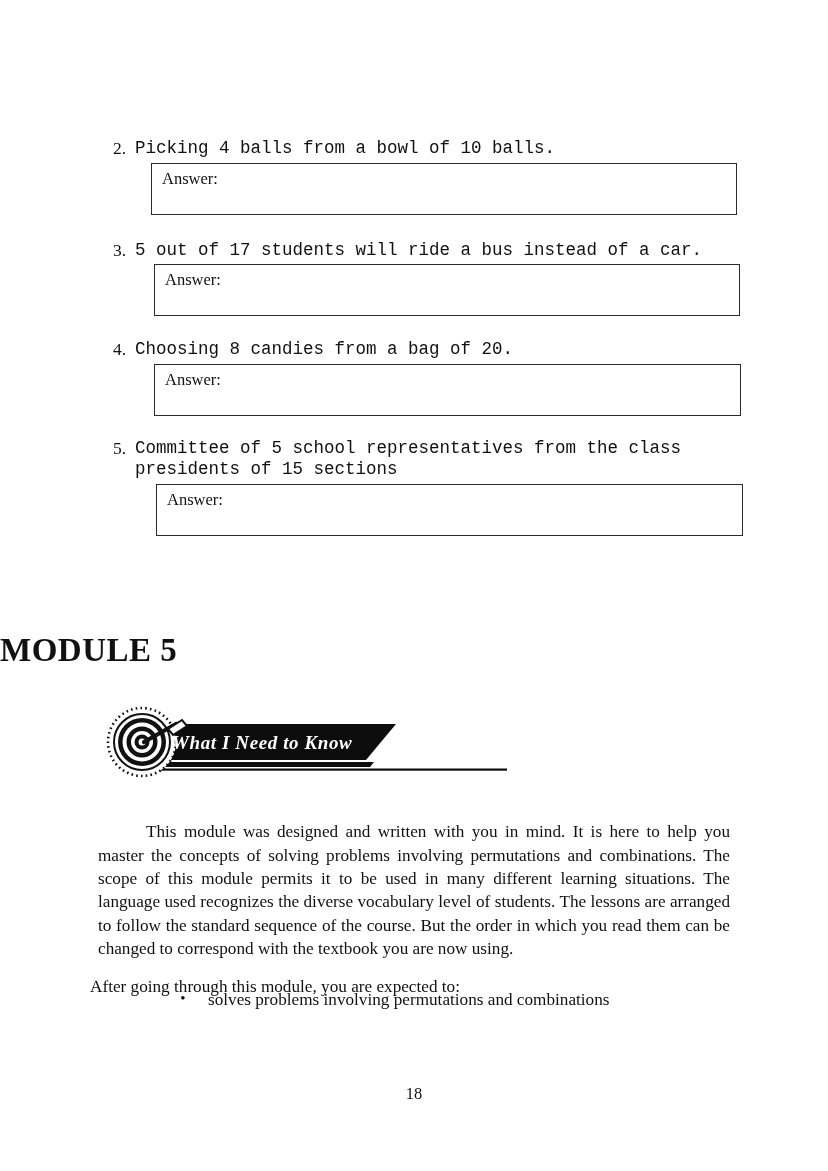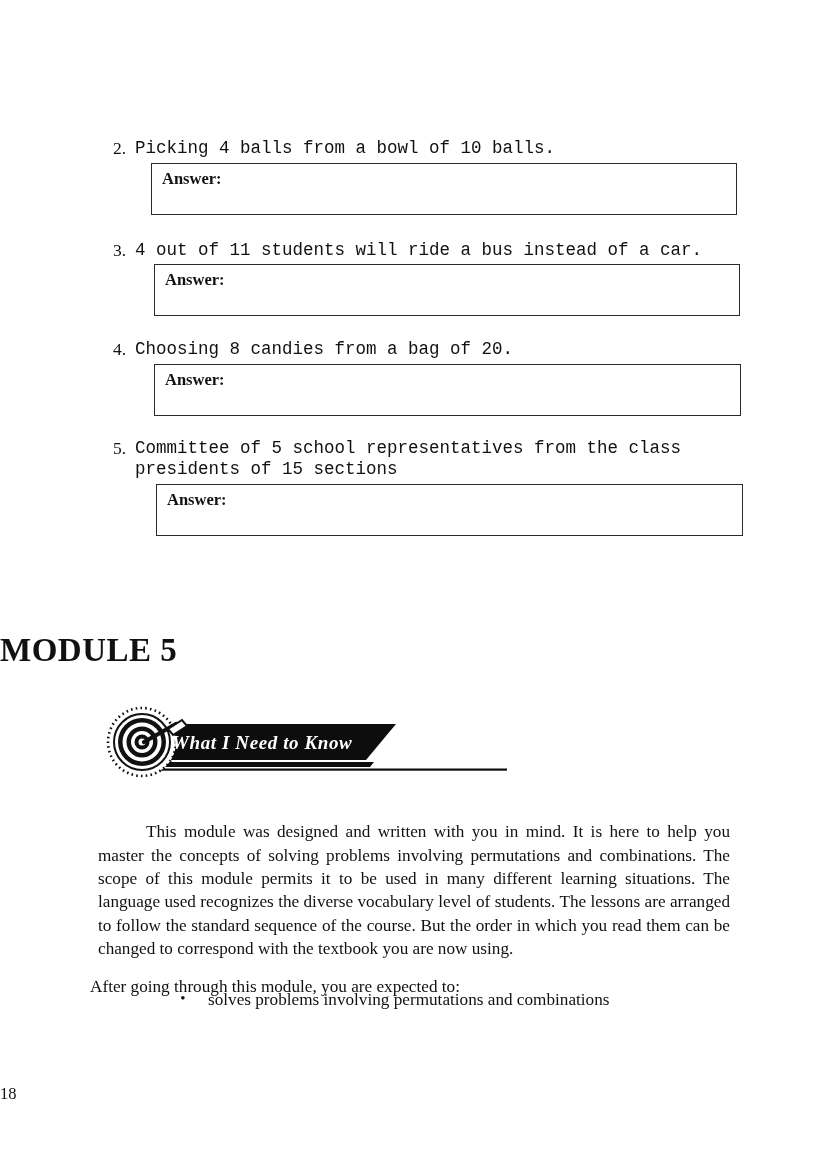--- a/index.html
+++ b/index.html
@@ -53,21 +53,20 @@
     margin-top: 3px;
     background: #ffffff;
     position: relative;
   }
   .answer-label {
     position: absolute;
     left: 10px;
     top: 5px;
     font-size: 16.5px;
     line-height: 1.2;
-    font-weight: bold;
   }
   
   .ex-2 .answer-box { margin-left: 53px; margin-right: 1px; }
   .ex-3 .answer-box { margin-left: 56px; margin-right: -2px; }
   .ex-4 .answer-box { margin-left: 56px; margin-right: -3px; }
   .ex-5 .answer-box { margin-left: 58px; margin-right: -5px; }
 
   .ex-2 { margin-bottom: 25px; }
   .ex-3 { margin-bottom: 23px; }
   .ex-4 { margin-bottom: 22px; }
@@ -141,21 +140,21 @@
     flex: 1 1 auto;
     padding-left: 12px;
   }
 
   
   .page-number {
     position: absolute;
     left: 0;
     right: 0;
     top: 1084px;
-    text-align: left;
+    text-align: center;
     font-size: 16.5px;
   }
 </style>
 </head>
 <body>
 
 <div class="page">
 
   <div class="exercise-list">
 
@@ -165,21 +164,21 @@
         <span class="ex-text">Picking 4 balls from a bowl of 10 balls.</span>
       </div>
       <div class="answer-box">
         <span class="answer-label">Answer:</span>
       </div>
     </div>
 
     <div class="exercise ex-3">
       <div class="ex-line">
         <span class="ex-num">3.</span>
-        <span class="ex-text">4 out of 11 students will ride a bus instead of a car.</span>
+        <span class="ex-text">5 out of 17 students will ride a bus instead of a car.</span>
       </div>
       <div class="answer-box">
         <span class="answer-label">Answer:</span>
       </div>
     </div>
 
     <div class="exercise ex-4">
       <div class="ex-line">
         <span class="ex-num">4.</span>
         <span class="ex-text">Choosing 8 candies from a bag of 20.</span>

